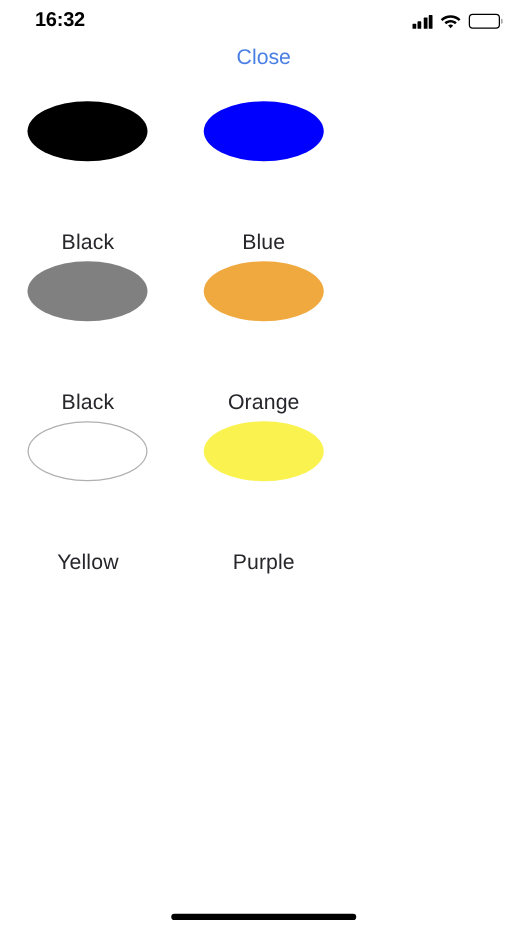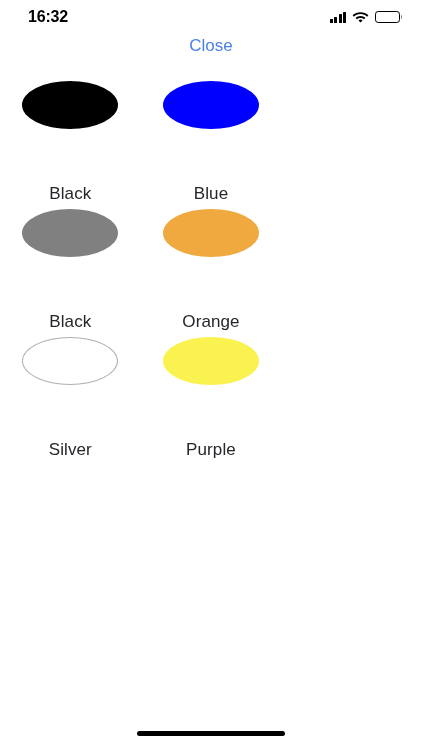--- a/index.html
+++ b/index.html
@@ -201,21 +201,21 @@
     <div class="color-cell">
       <div class="swatch" style="background: rgb(239, 169, 62);"></div>
       <div class="color-label">Orange</div>
     </div>
   </div>
 
 
   <div class="color-row">
     <div class="color-cell">
       <div class="swatch bordered" style="background: rgb(255, 255, 255);"></div>
-      <div class="color-label">Silver</div>
+      <div class="color-label">Yellow</div>
     </div>
     <div class="color-cell">
       <div class="swatch" style="background: rgb(250, 242, 79);"></div>
       <div class="color-label">Purple</div>
     </div>
     <div class="color-cell empty"></div>
   </div>
 
 </div>
 

